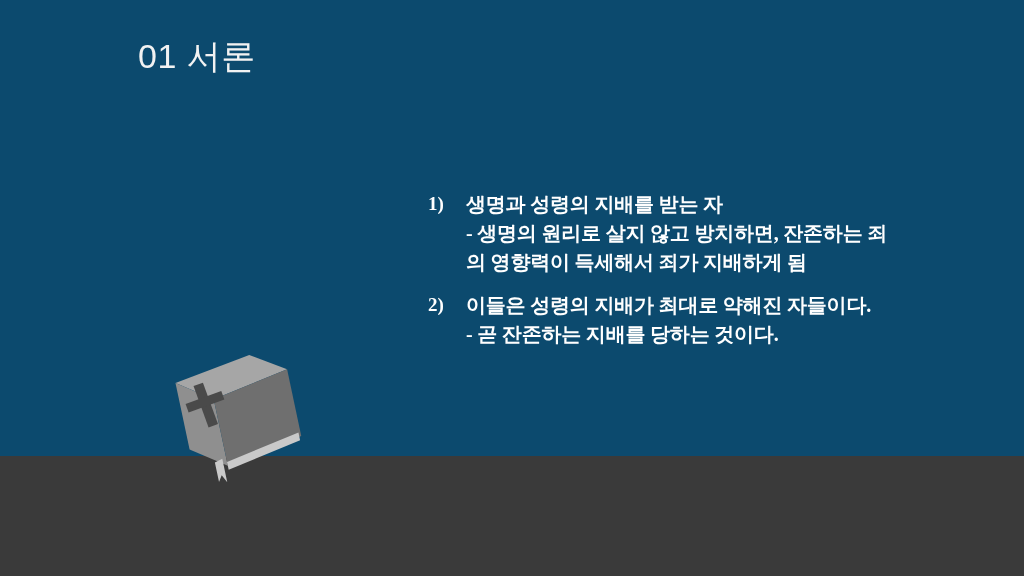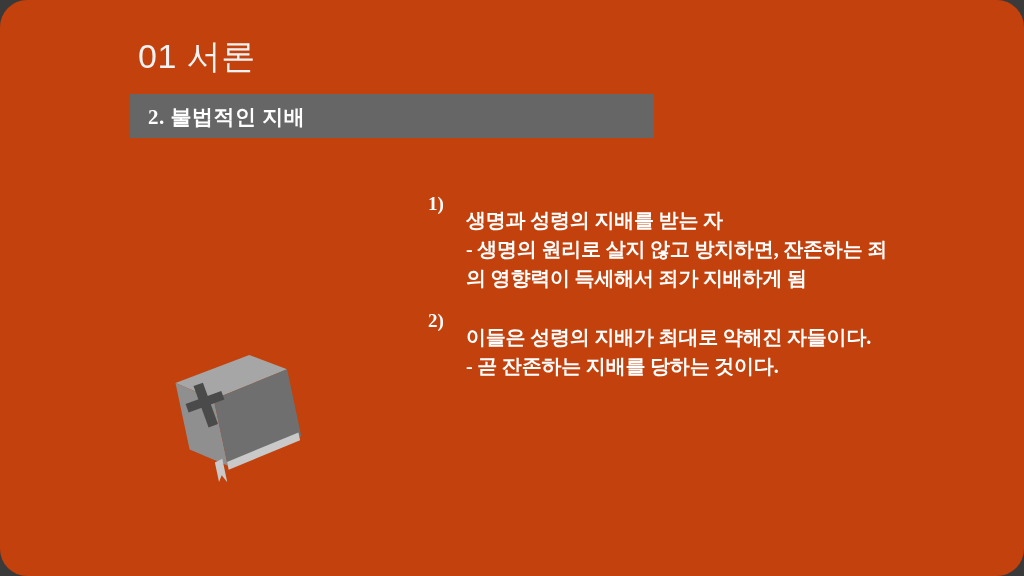--- a/index.html
+++ b/index.html
@@ -9,23 +9,22 @@
   body {
     width: 1024px;
     height: 576px;
     background: #3a3a3a;
     font-family: "Liberation Sans", sans-serif;
     overflow: hidden;
   }
   .slide {
     position: relative;
     width: 1024px;
-    height: 576px;
-    background: #c2410c;
-    border-radius: 27px;
+    height: 456px;
+    background: #0c4a6e;
   }
   .slide-title {
     position: absolute;
     left: 138px;
     top: 34px;
     font-size: 34px;
     font-weight: 400;
     color: #f2f2f2;
     letter-spacing: 0.5px;
     font-family: "Liberation Sans", sans-serif;
@@ -70,40 +69,36 @@
   }
   .item-body {
     flex: 1 1 auto;
     font-size: 20px;
     color: #ffffff;
     font-family: "Liberation Serif", serif;
     font-weight: 700;
     line-height: 1.45;
     white-space: pre-line;
     letter-spacing: -0.2px;
-    margin-top: 16px;
   }
   .bible-icon {
     position: absolute;
     left: 166px;
     top: 352px;
     width: 150px;
     height: 130px;
   }
 </style>
 </head>
 <body>
 
 <div class="slide">
 
   <div class="slide-title">01 서론</div>
 
-  <div class="subtitle-bar">
-    <div class="subtitle-text">2. 불법적인 지배</div>
-  </div>
 
   <div class="content">
 
     <div class="list-item">
       <div class="marker">1)</div>
       <div class="item-body">생명과 성령의 지배를 받는 자
 - 생명의 원리로 살지 않고 방치하면, 잔존하는 죄의 영향력이 득세해서 죄가 지배하게 됨</div>
     </div>
 
     <div class="list-item">

